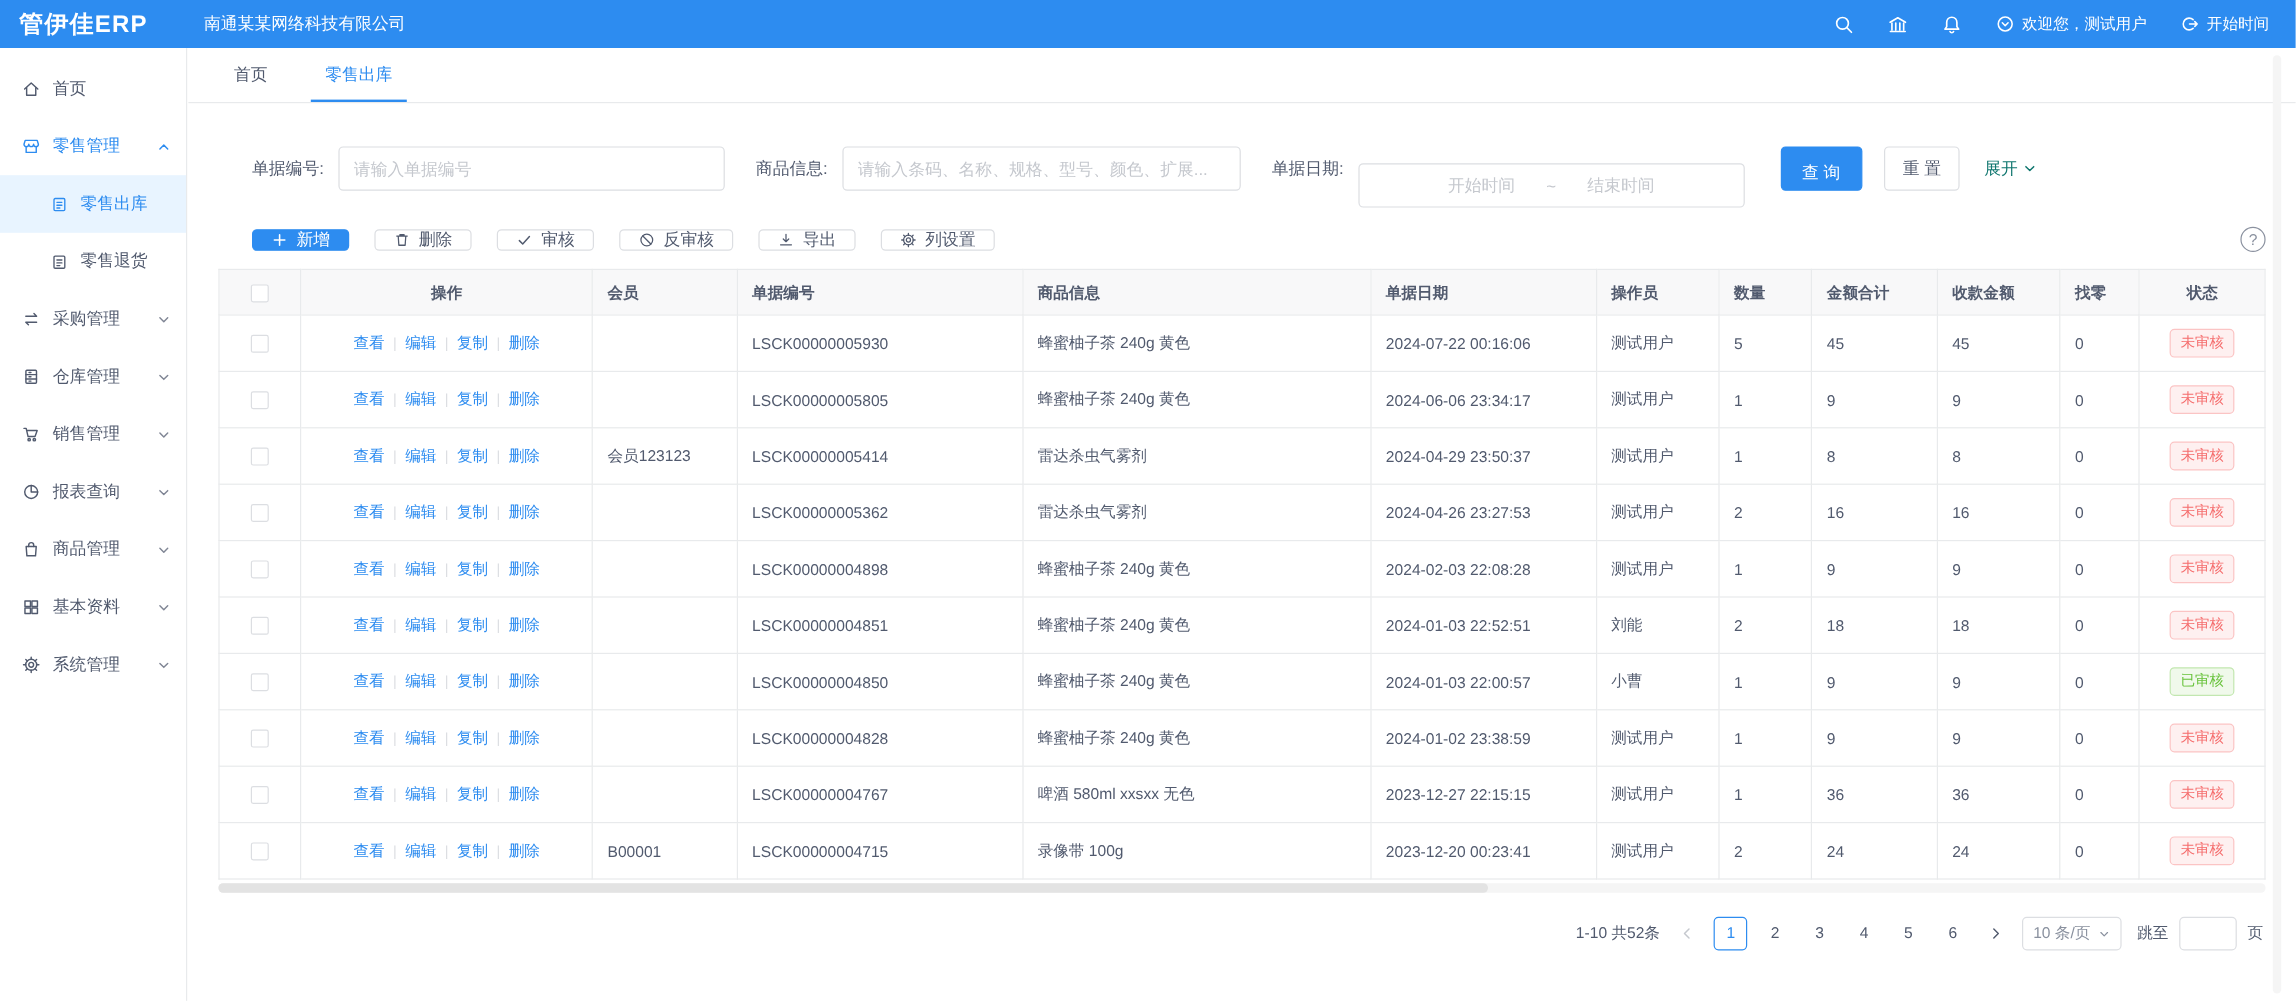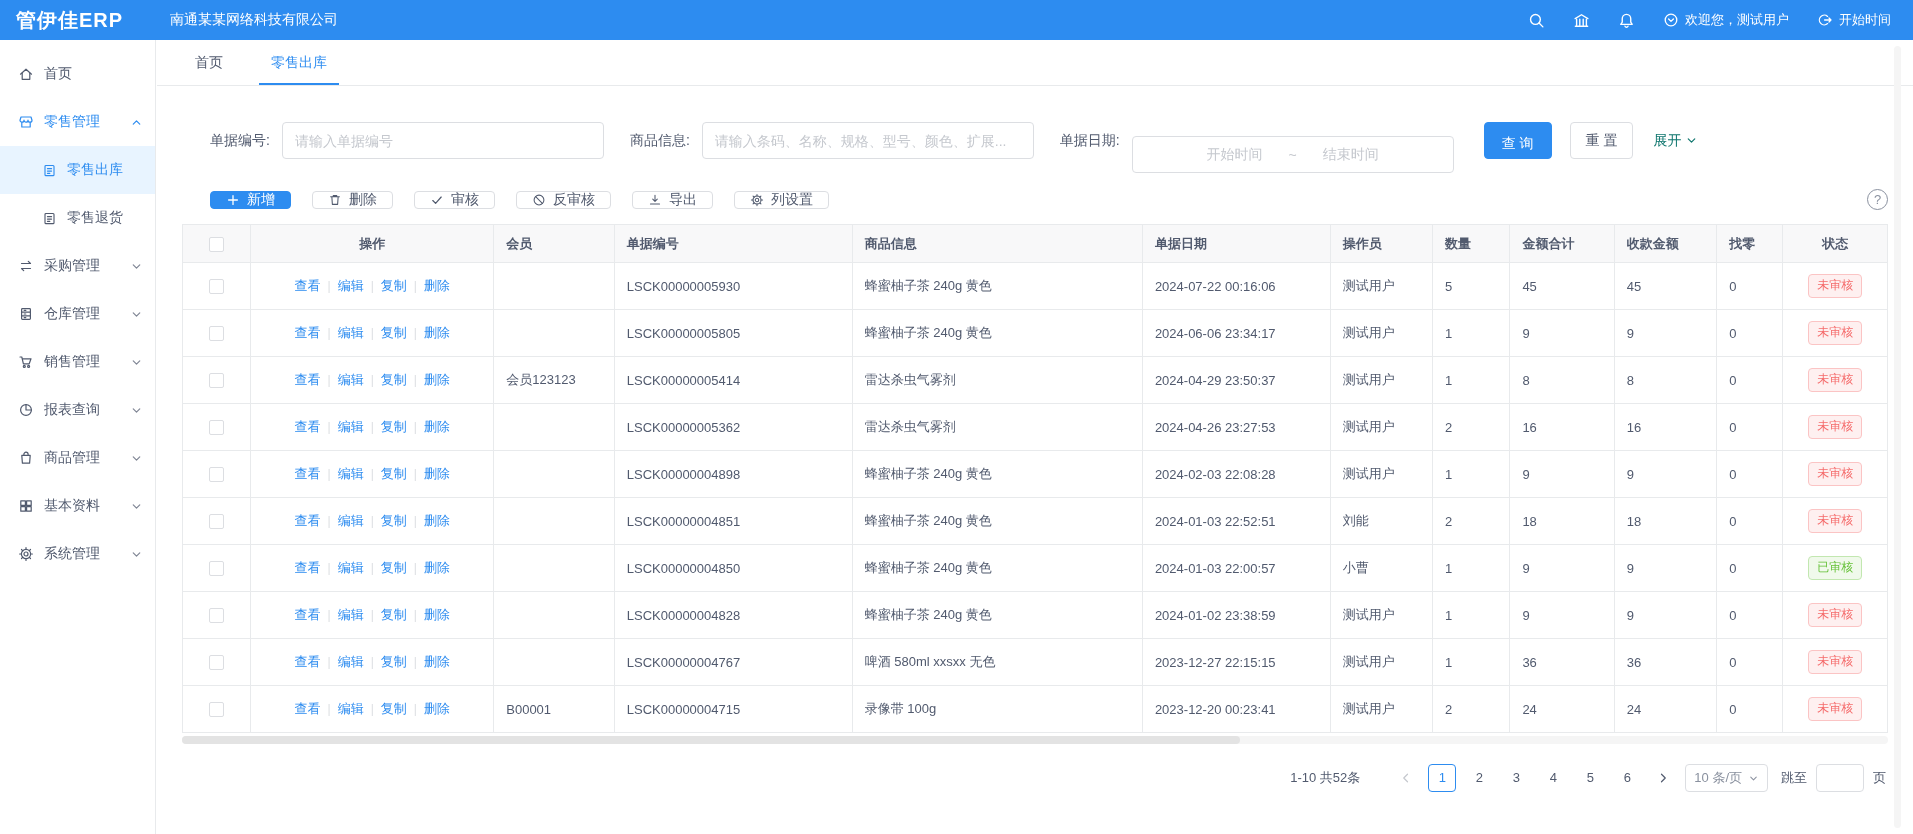--- a/index.html
+++ b/index.html
@@ -73,21 +73,21 @@
   .badge-red { color:#f56c6c; background:#fef0f0; border:1px solid #fbc4c4; }
   .badge-green { color:#67c23a; background:#f0f9eb; border:1px solid #c2e7b0; }
 
   .h-scrollbar { height:8px; background:#f5f5f5; border-radius:4px; margin-top:3px; position:relative; }
   .h-scrollbar .thumb { position:absolute; left:0; top:0; height:8px; width:62%; background:#e3e3e3; border-radius:4px; }
   .v-scrollbar { position:absolute; top:46px; right:12px; width:7px; bottom:6px; background:#f5f5f5; border-radius:4px; }
 
   
   .pagination { display:flex; align-items:center; justify-content:flex-end; gap:9px; margin:20px 2px 0 0;
     font-size:13px; color:#515a6e; }
-  .pg-total { margin-right:24px; }
+  .pg-total { margin-right:1px; }
   .pg-arrow { width:26px; height:26px; display:flex; align-items:center; justify-content:center; cursor:pointer; }
   .pg-arrow.disabled { color:#c5c8ce; }
   .page-num { min-width:28px; height:28px; line-height:26px; text-align:center; border:1px solid transparent;
     border-radius:4px; cursor:pointer; }
   .page-num.active { border-color:#2d8cf0; color:#2d8cf0; }
   .page-size { height:28px; border:1px solid #dcdee2; border-radius:4px; display:flex; align-items:center;
     gap:6px; padding:0 8px; color:#8a919f; cursor:pointer; }
   .jump-label { margin-left:4px; }
   .jump-input { width:48px; height:28px; border:1px solid #dcdee2; border-radius:4px; outline:none; padding:0 6px; }
 </style>

